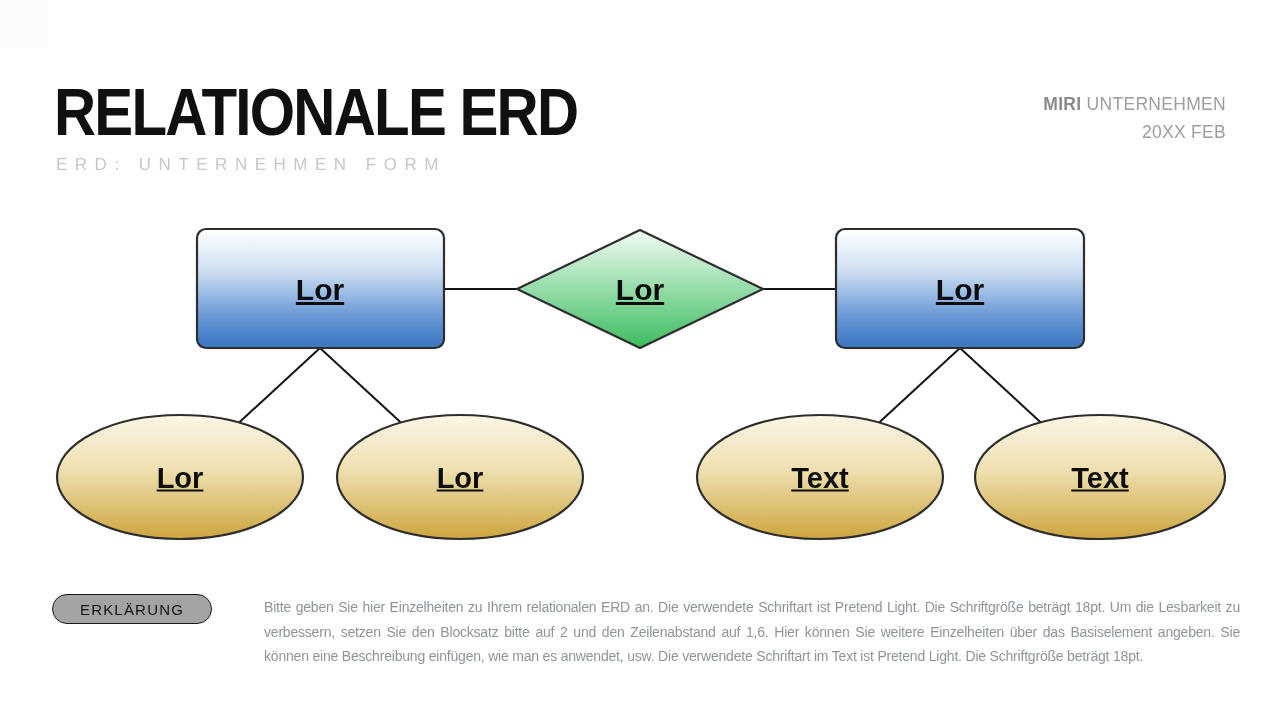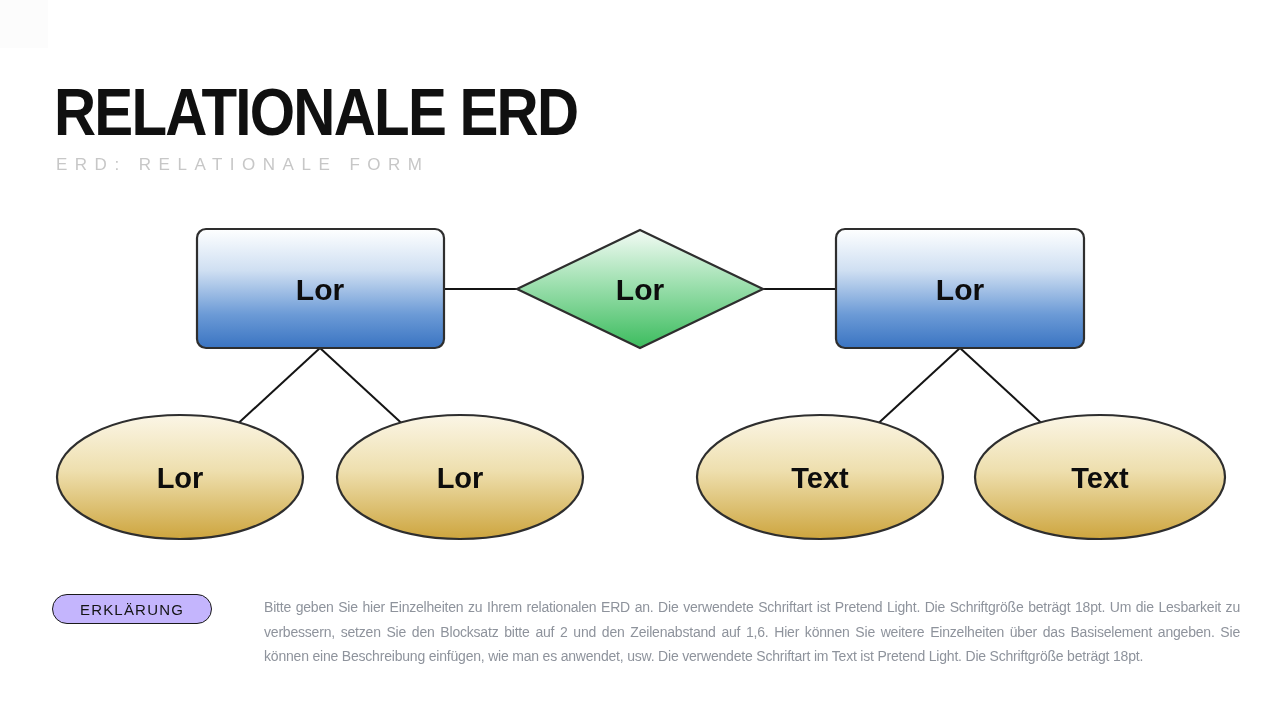--- a/index.html
+++ b/index.html
@@ -14,42 +14,46 @@
          transform:scaleX(0.87);transform-origin:left top;}
   .subtitle{position:absolute;left:56px;top:155px;font-size:17px;font-weight:400;
             letter-spacing:7.5px;color:#c7c7c7;white-space:nowrap;}
   .brand{position:absolute;right:54px;top:90px;text-align:right;font-size:17.5px;
          line-height:1.62;color:#9d9d9d;letter-spacing:0.3px;}
   .brand .brand-name{font-weight:700;color:#8a8a8a;}
 
   
   .diagram{position:absolute;left:0;top:0;width:1280px;height:720px;}
   .node-label{position:absolute;transform:translate(-50%,-50%);font-size:30px;
-              font-weight:700;color:#0d0d0d;white-space:nowrap;}
+              font-weight:700;color:#0d0d0d;white-space:nowrap;text-decoration:underline;}
   .attr-label{font-size:29px;}
 
   
   .legend-pill{position:absolute;left:52px;top:594px;width:160px;height:30px;
-               border:1.6px solid #1a1a1a;border-radius:16px;background:#c4b5fd;
+               border:1.6px solid #1a1a1a;border-radius:16px;background:#a3a3a3;
                display:flex;align-items:center;justify-content:center;
                font-size:15px;letter-spacing:1.2px;color:#141414;box-sizing:border-box;}
   .legend-text{position:absolute;left:264px;top:595px;width:976px;
                font-size:14px;line-height:24.6px;letter-spacing:-0.2px;
                color:#8e939c;text-align:justify;}
 </style>
 </head>
 <body>
 
 <div class="slide">
 
   <div class="corner-square"></div>
 
   <h1 class="title">RELATIONALE ERD</h1>
-  <div class="subtitle">ERD: RELATIONALE FORM</div>
+  <div class="subtitle">ERD: UNTERNEHMEN FORM</div>
 
+  <div class="brand">
+    <div><span class="brand-name">MIRI</span> <span>UNTERNEHMEN</span></div>
+    <div>20XX FEB</div>
+  </div>
 
   <svg class="diagram" viewBox="0 0 1280 720" xmlns="http://www.w3.org/2000/svg">
     <defs>
       <linearGradient id="g-blue" x1="0" y1="0" x2="0" y2="1">
         <stop offset="0" stop-color="#feffff"></stop>
         <stop offset="0.35" stop-color="#cfdff2"></stop>
         <stop offset="0.72" stop-color="#6b9ad6"></stop>
         <stop offset="1" stop-color="#3a74c2"></stop>
       </linearGradient>
       <linearGradient id="g-green" x1="0" y1="0" x2="0" y2="1">

